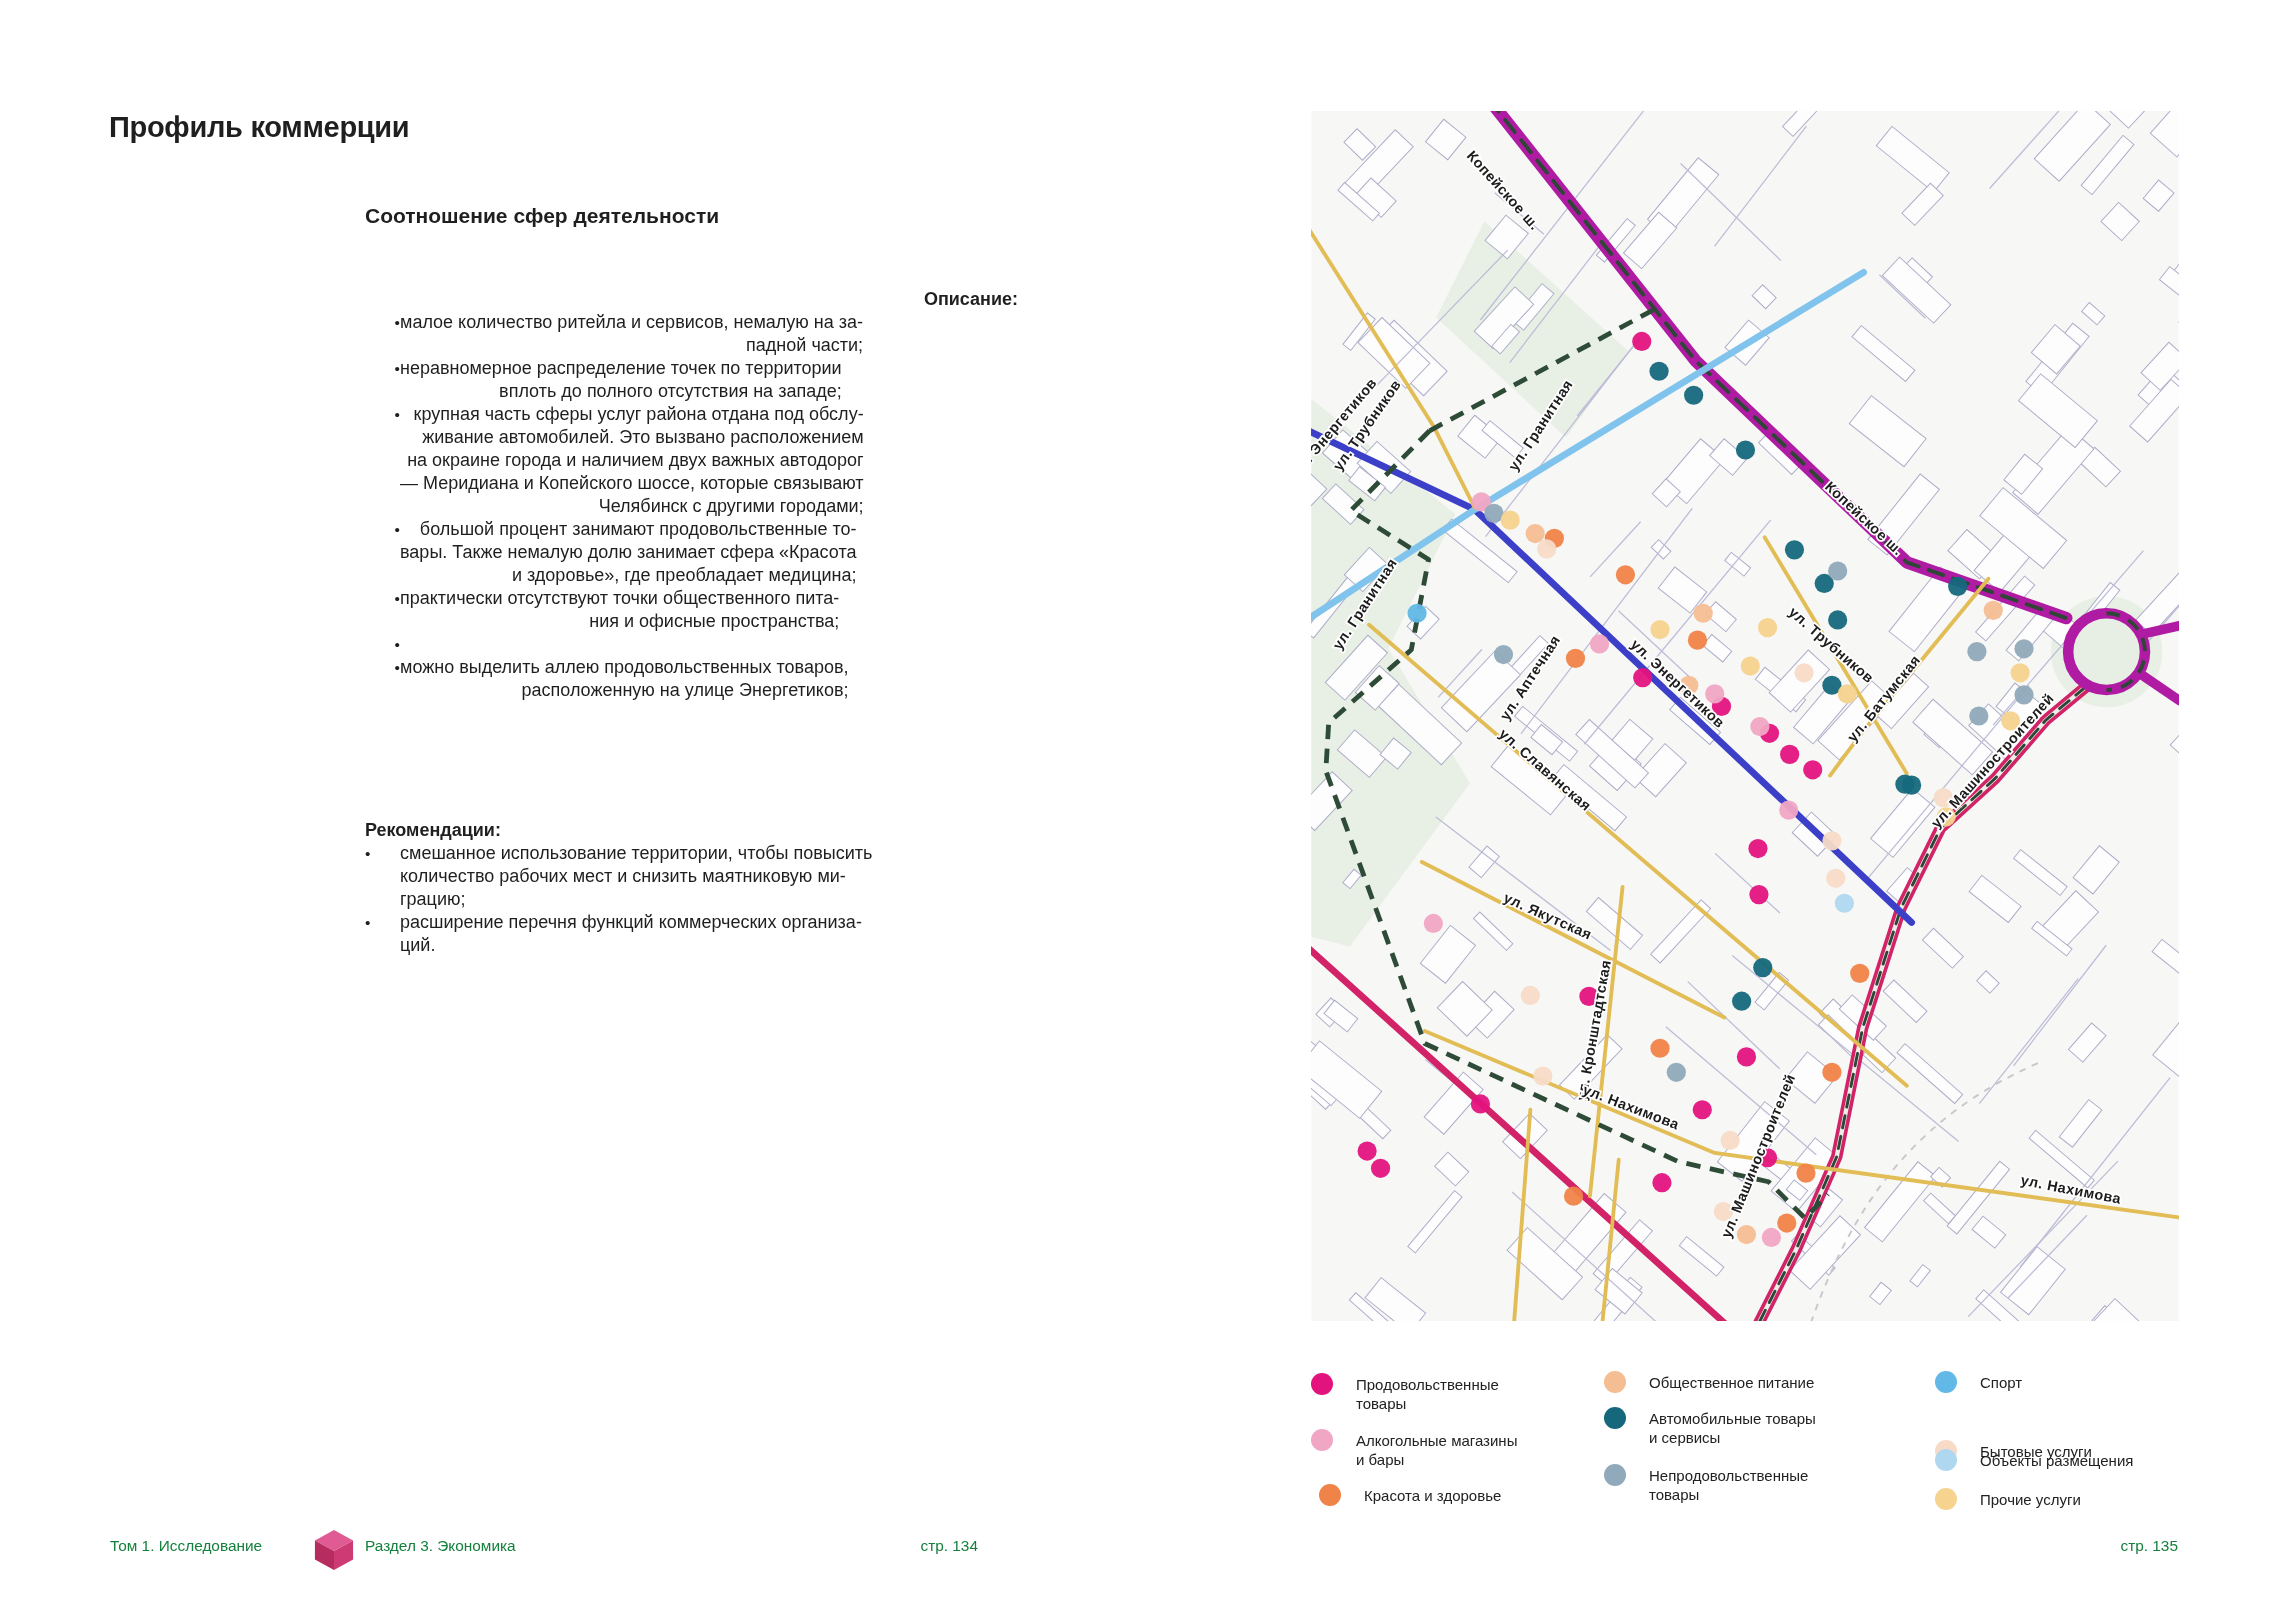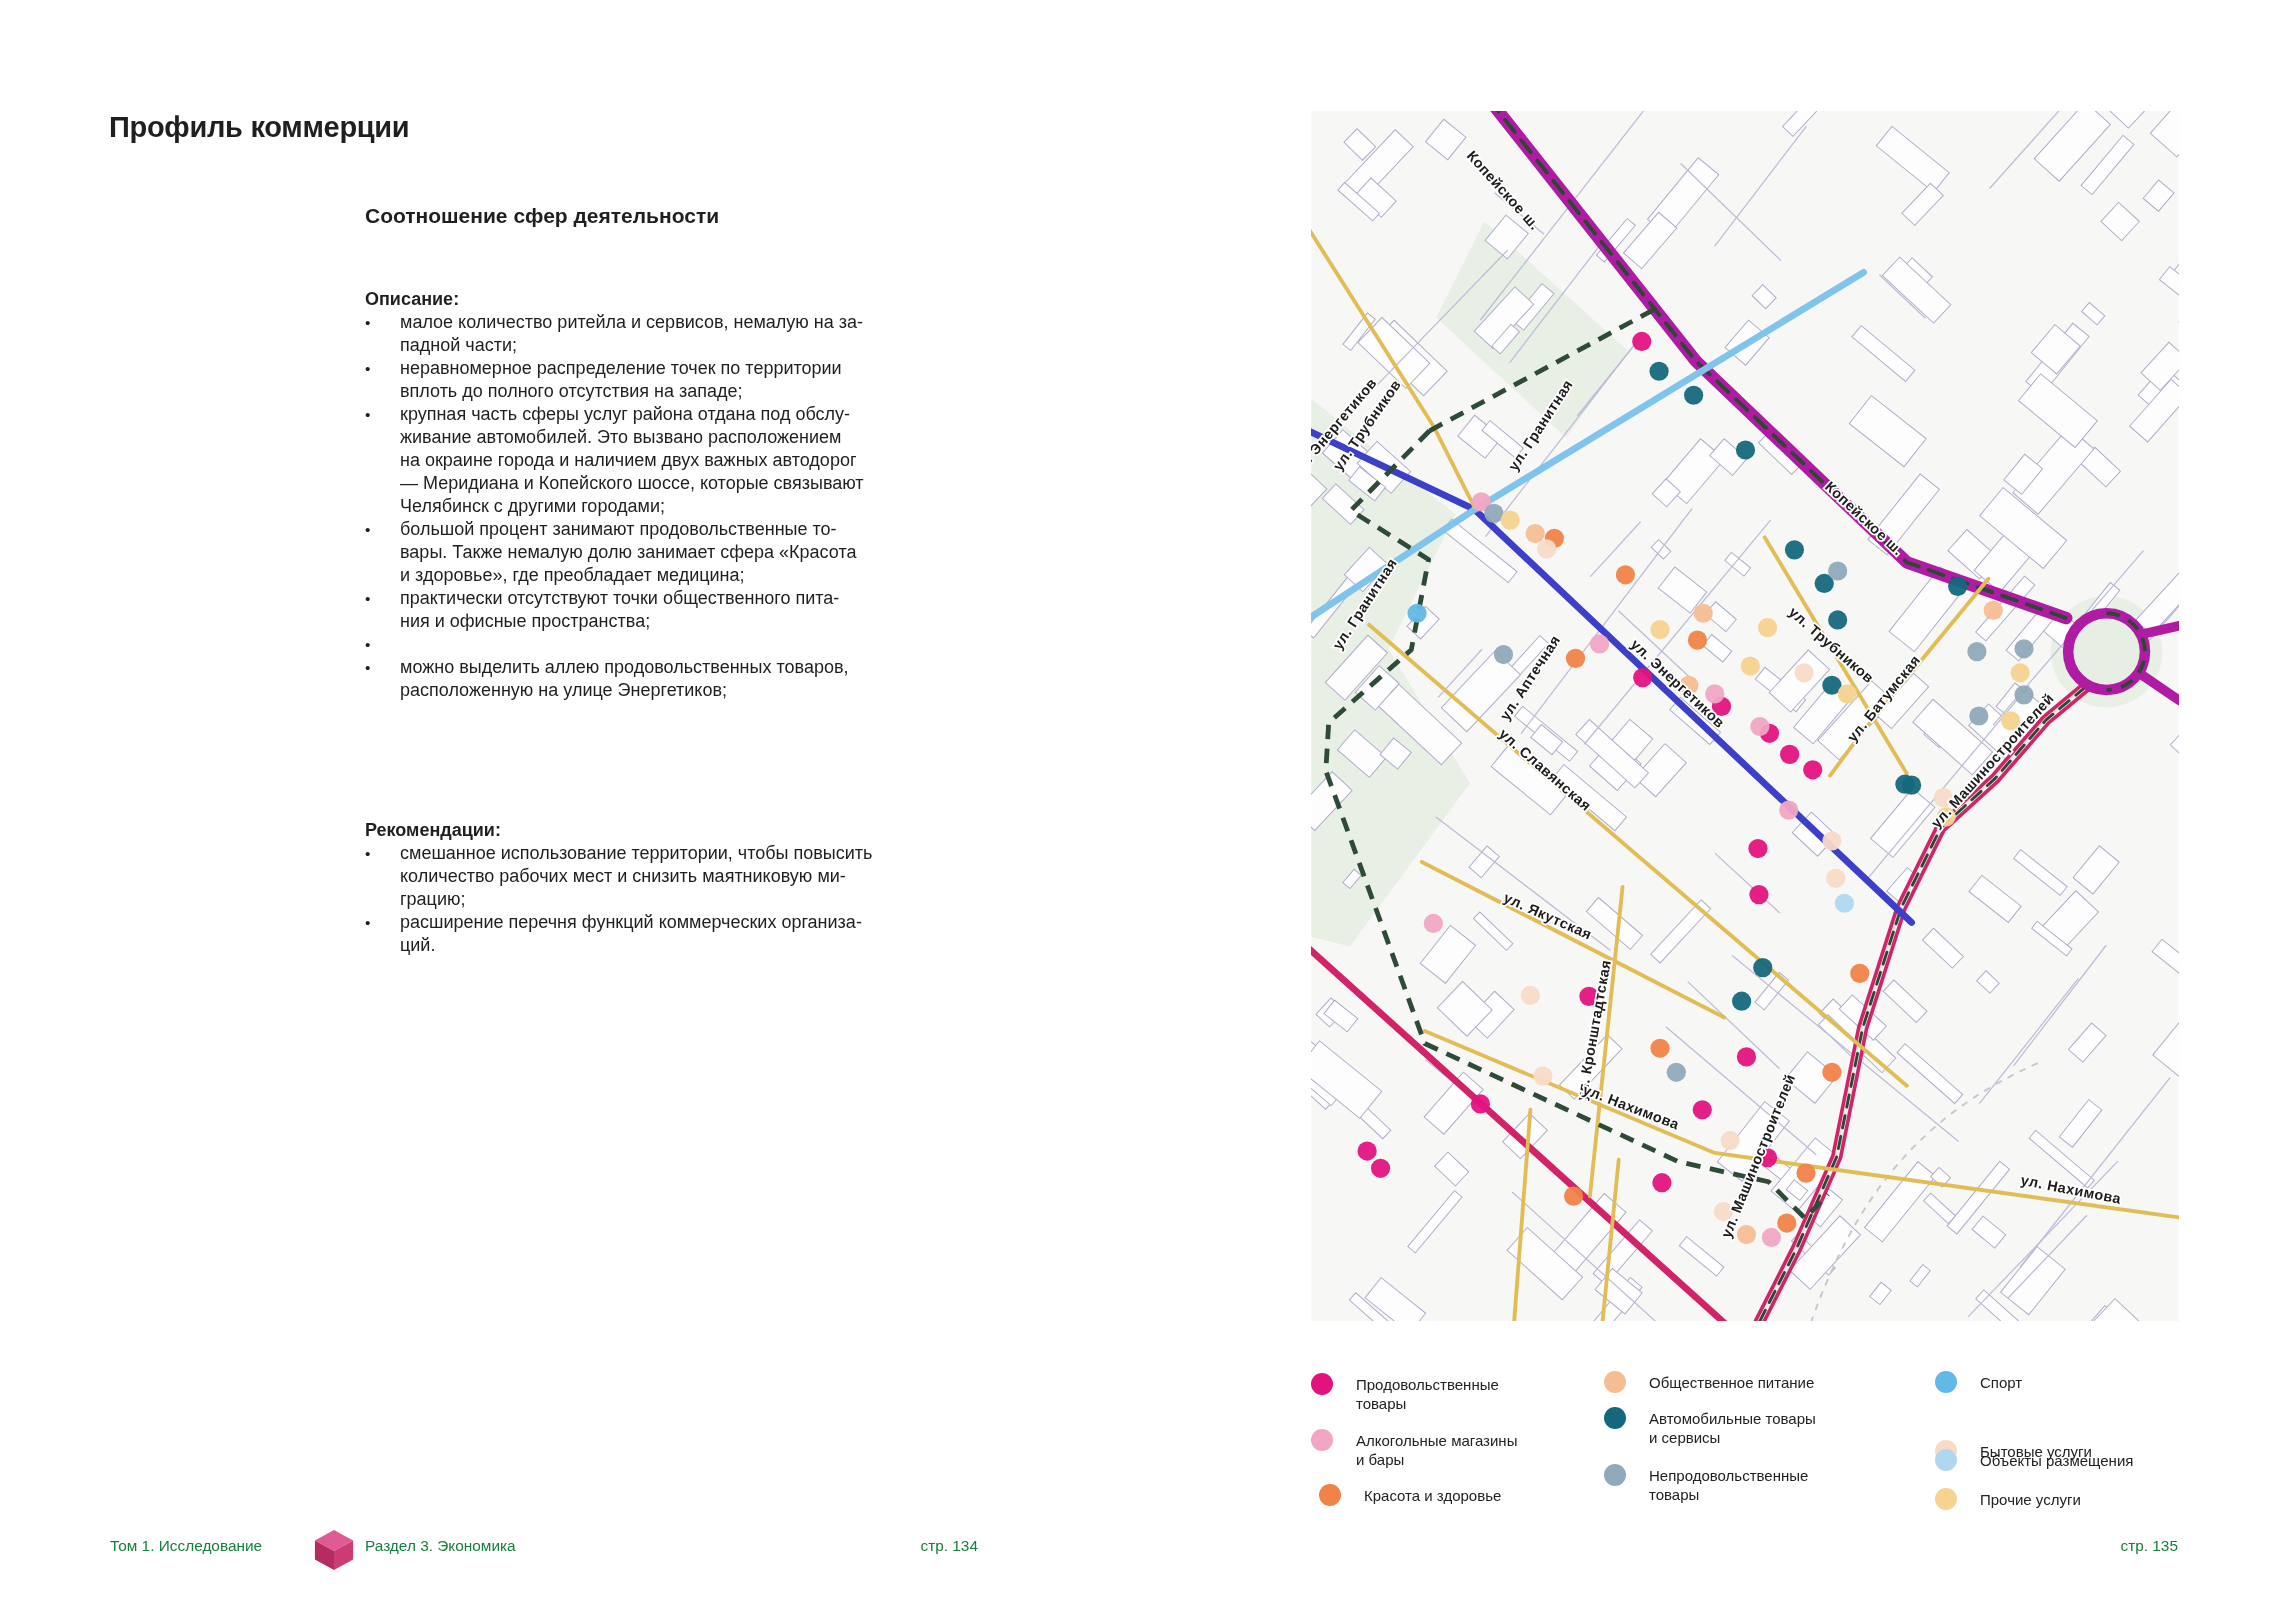--- a/index.html
+++ b/index.html
@@ -2,21 +2,21 @@
 <html><head>
 <meta charset="utf-8">
 <style>
   html,body{margin:0;padding:0;}
   body{width:2288px;height:1619px;position:relative;background:#ffffff;
        font-family:"Liberation Sans",sans-serif;color:#1f1f1f;overflow:hidden;}
   .abs{position:absolute;}
   .page-title{left:109px;top:111px;font-size:29px;font-weight:bold;letter-spacing:-0.3px;}
   .subtitle{left:365px;top:204px;font-size:21px;font-weight:bold;}
   .textblock{left:365px;width:653px;font-size:18px;line-height:23px;white-space:nowrap;}
-  #description{top:288px;}
+  #description{top:288px;text-align:right;}
   #recommendations{top:819px;}
   .blk-heading{font-weight:bold;}
   .bullet{display:flex;}
   .bullet .marker{width:35px;flex:0 0 35px;font-size:15.4px;}
   .footer-text{top:1537px;font-size:15.4px;color:#15803d;}
   #footer-volume{left:110px;}
   #footer-section{left:365px;}
   #page-num-left{left:882px;width:96px;text-align:right;}
   #page-num-right{left:2044px;width:134px;text-align:right;}
   #logo{left:313px;top:1528px;width:42px;height:44px;}

